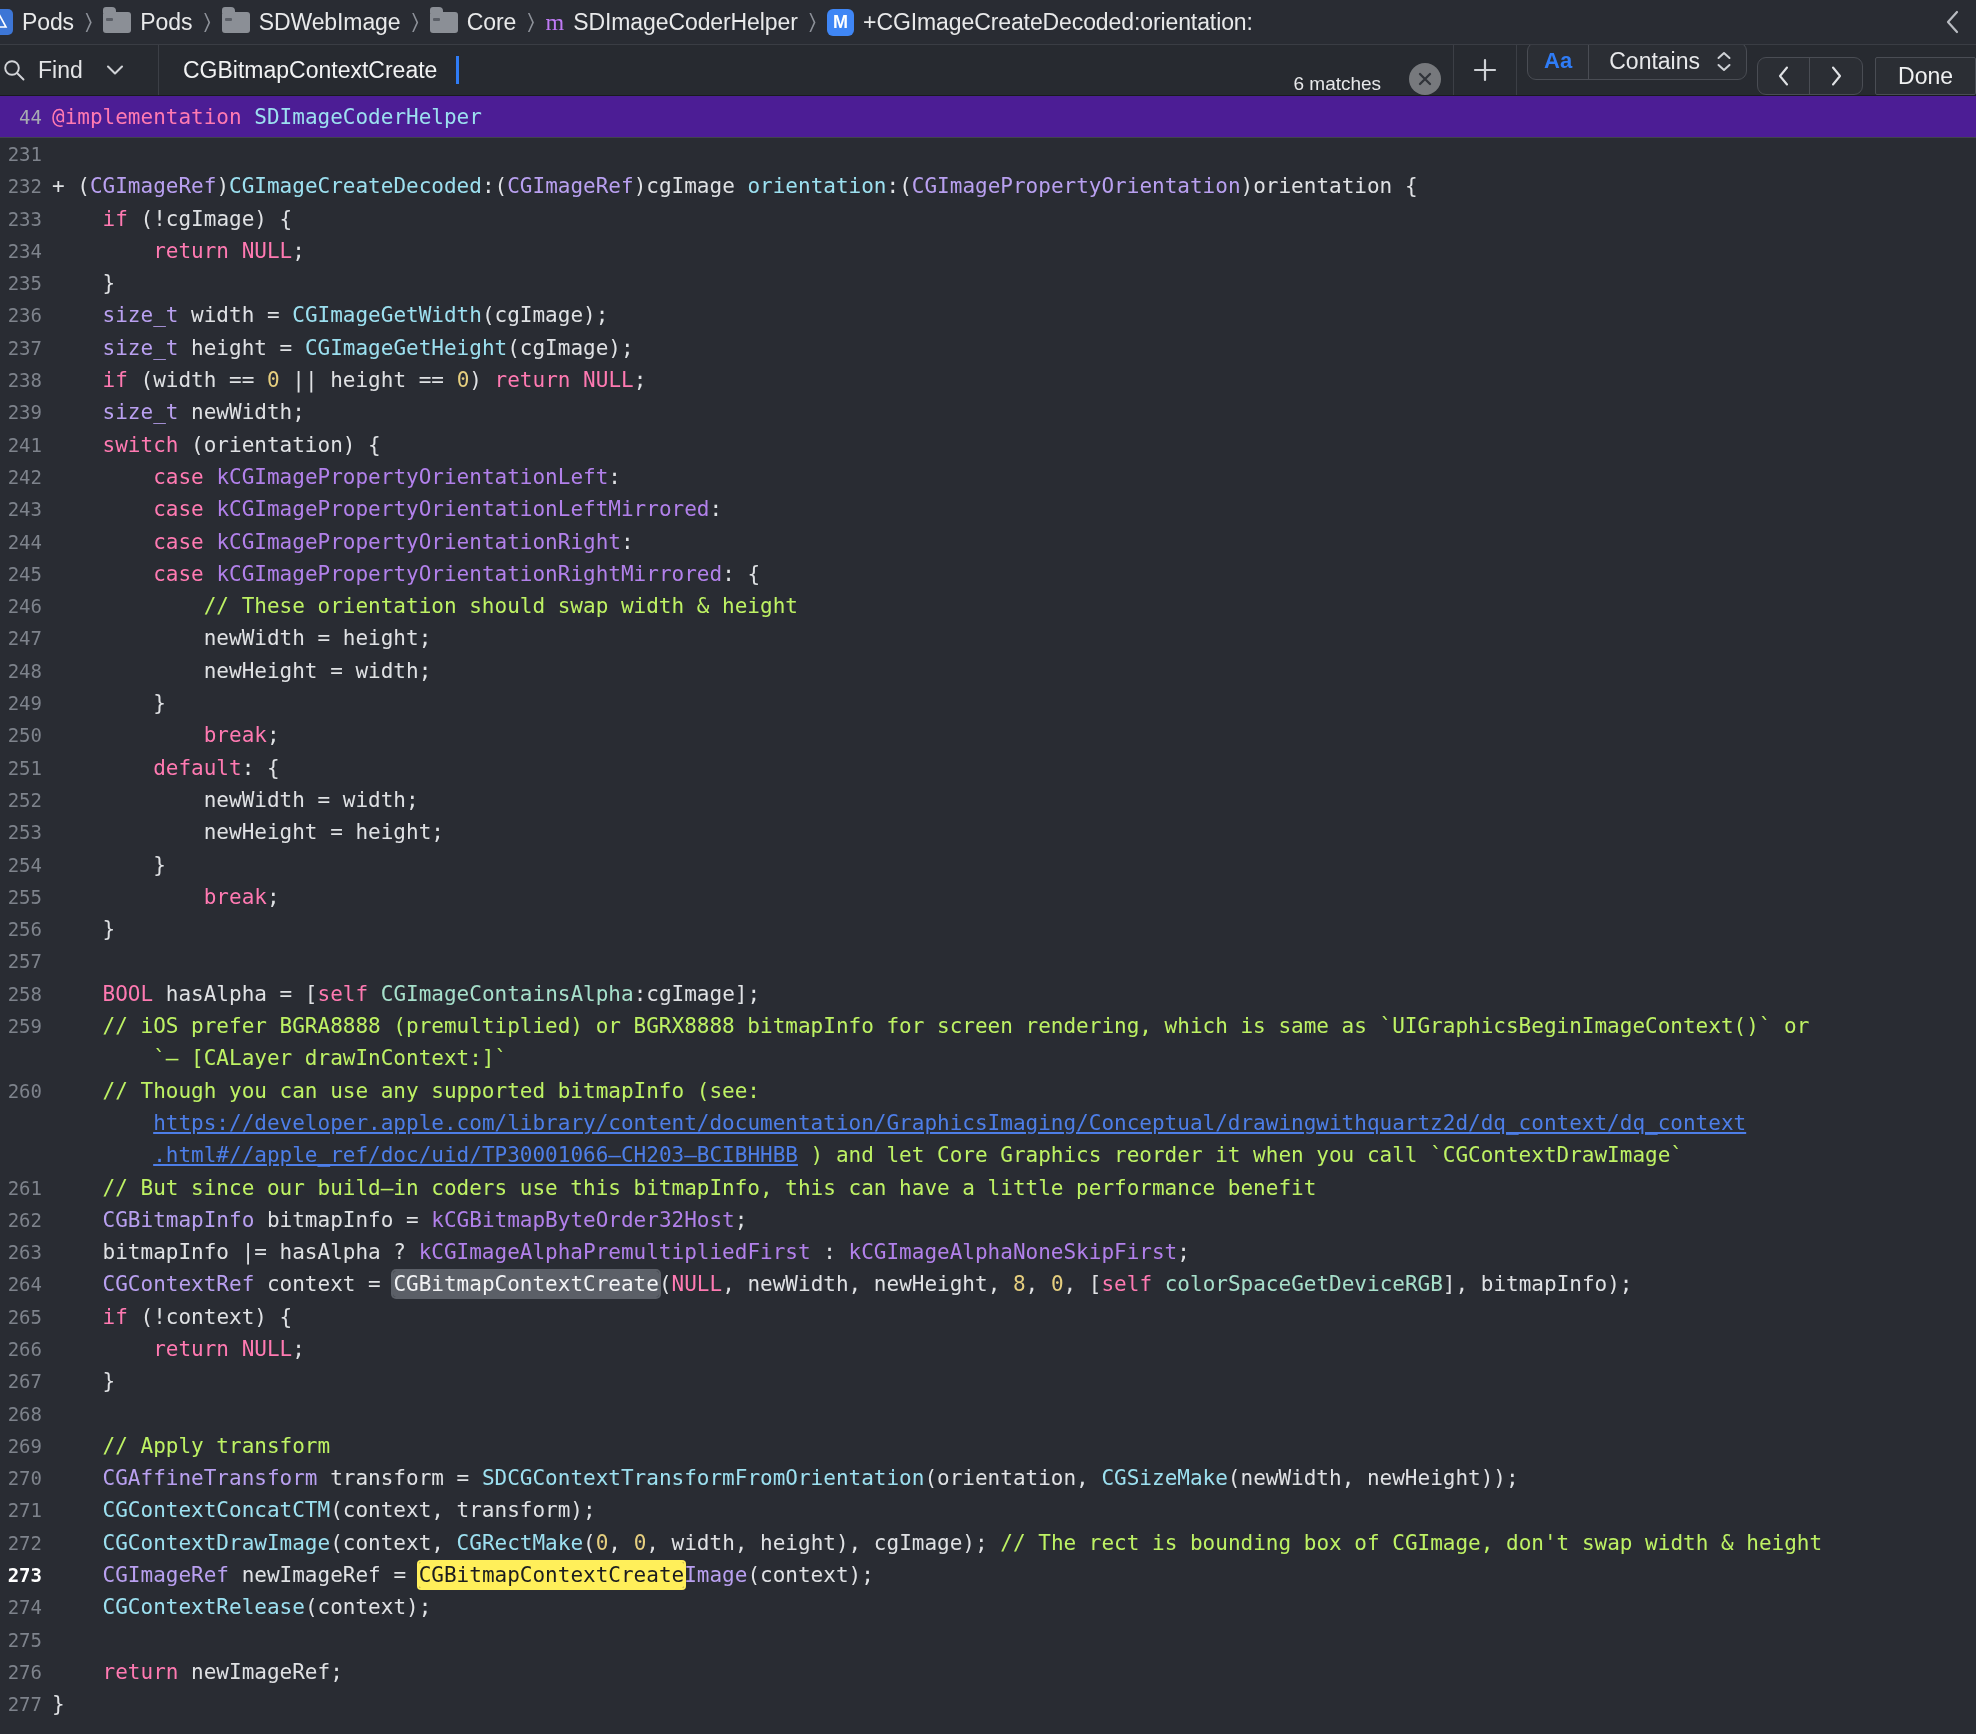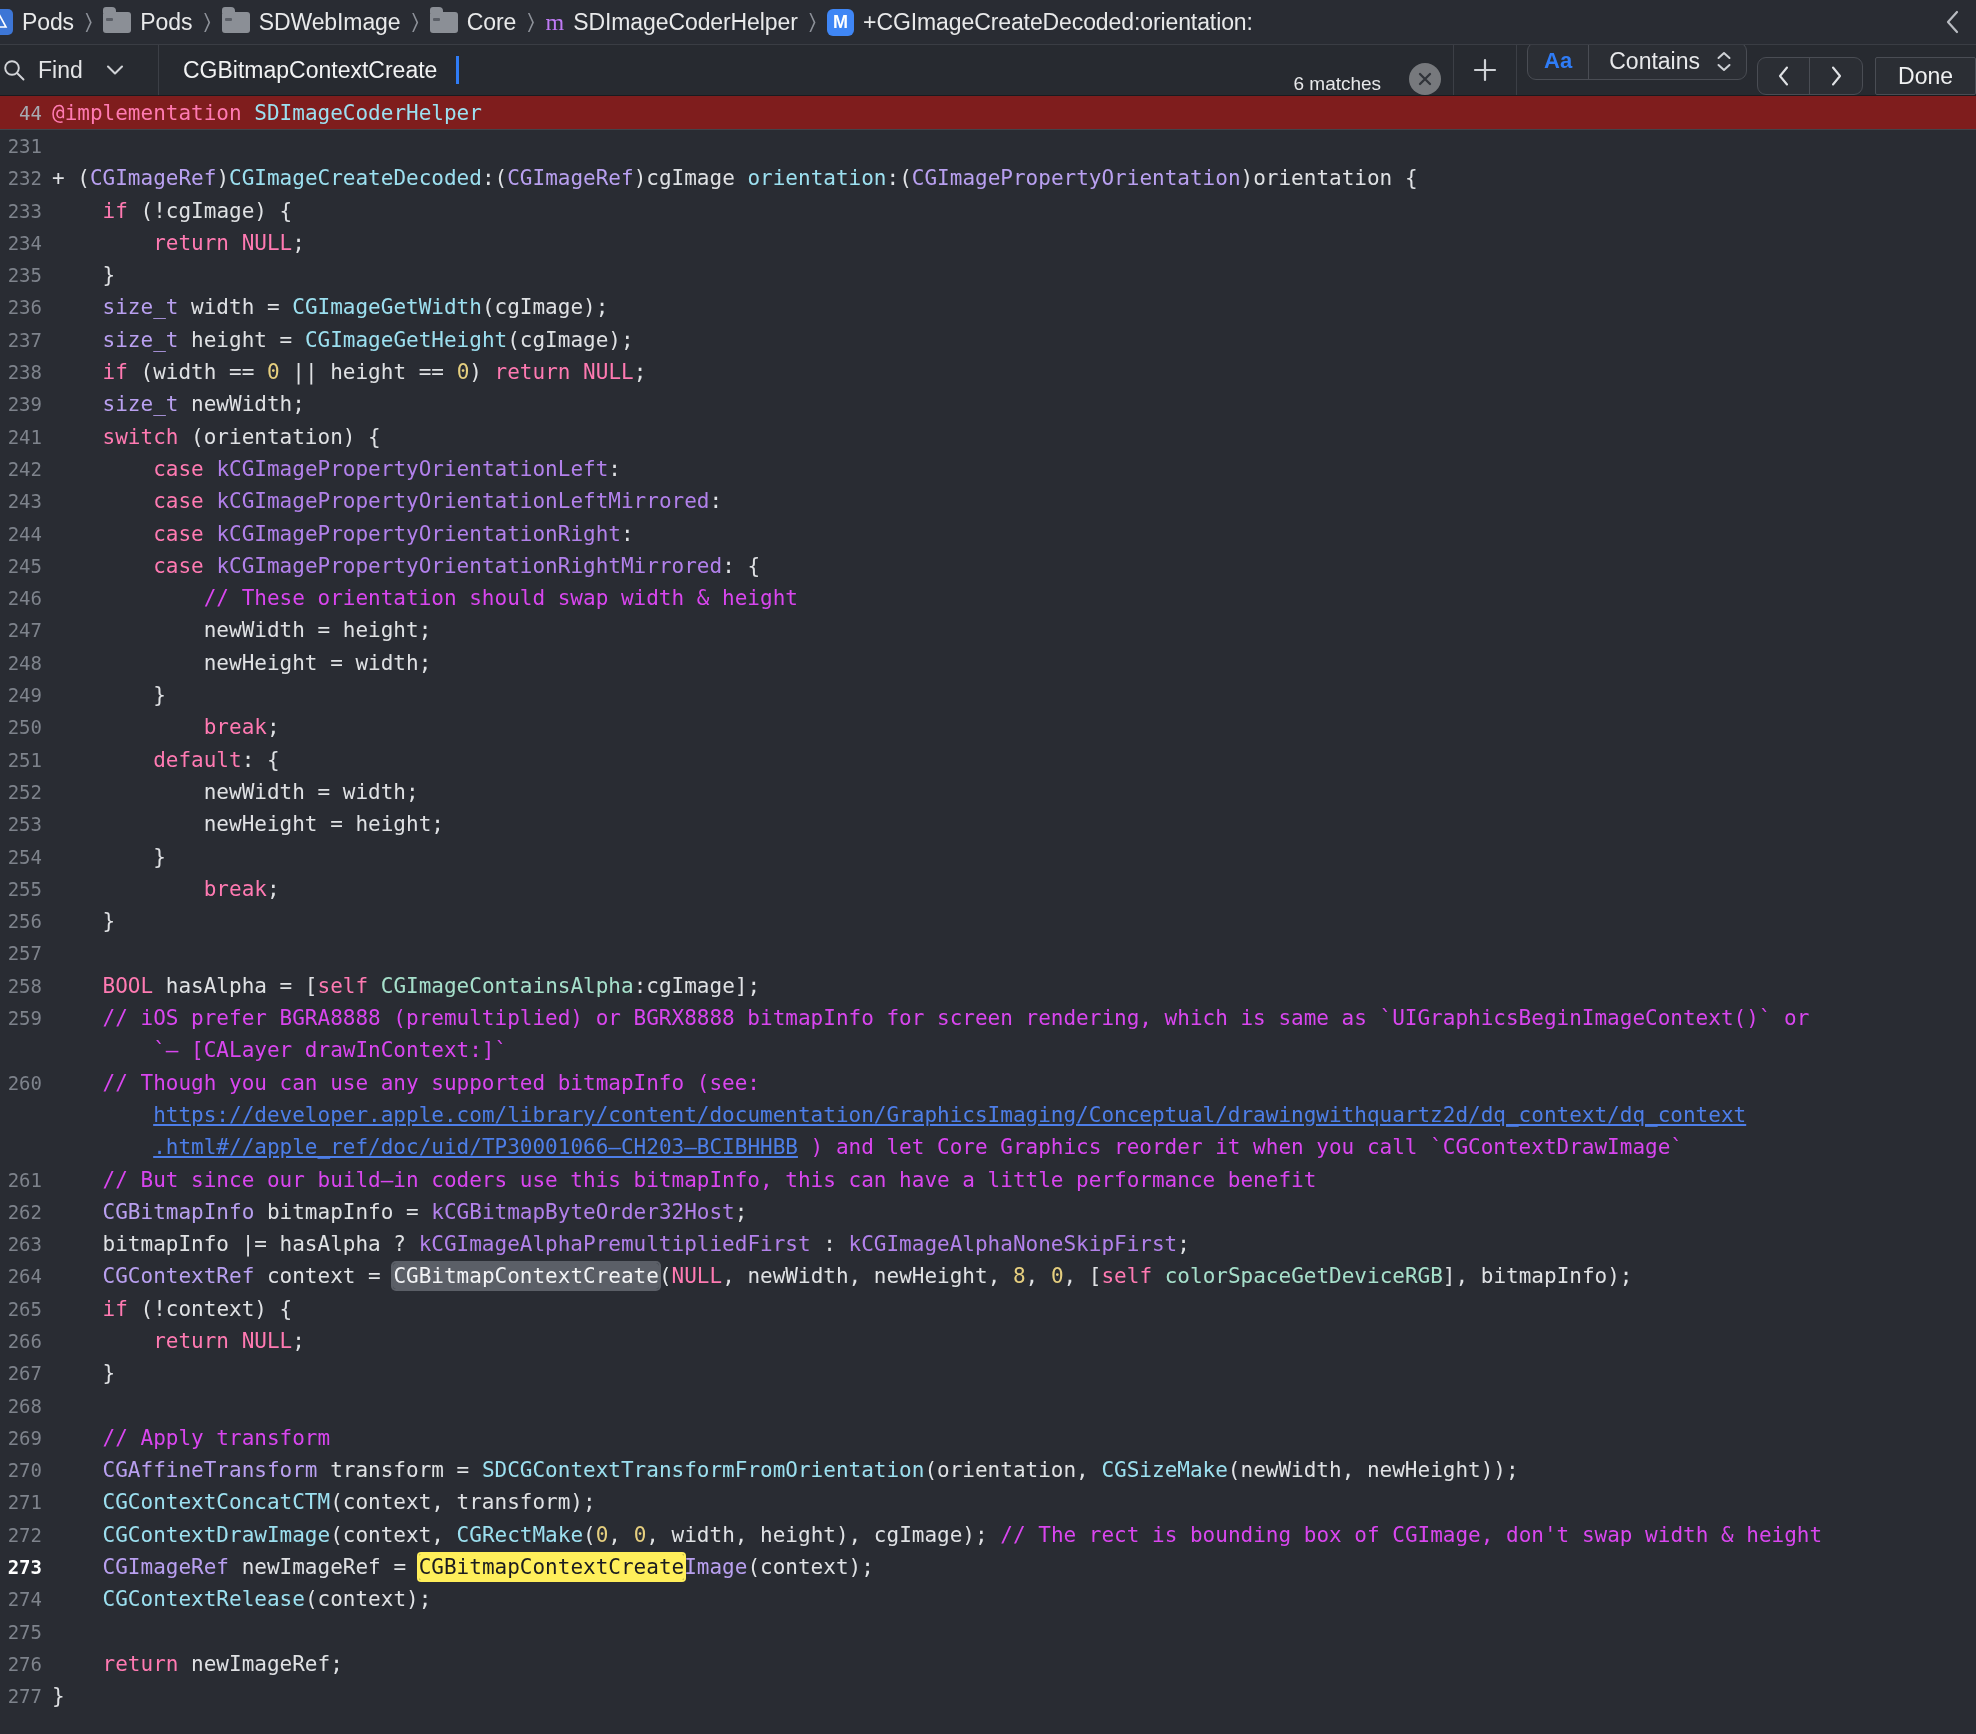--- a/index.html
+++ b/index.html
@@ -156,22 +156,22 @@
     background: #2b2e34;
     color: #f0f1f2; font-size: 23px;
     display: flex; align-items: center;
     padding: 0 22px; margin-left: 12px;
     flex: 0 0 auto;
     white-space: nowrap;
   }
 
   
   #sticky-header {
-    height: 34px;
-    background: #7f1d1d;
+    height: 42px;
+    background: #4c1d95;
     border-bottom: 1px solid #41444b;
     display: flex; align-items: center;
     font-family: "DejaVu Sans Mono", monospace;
     font-size: 21px;
   }
   #sticky-header .gut {
     width: 52px; text-align: right; padding-right: 10px;
     color: #a7abb2; font-size: 19px; flex: 0 0 auto;
   }
   #sticky-header .body { padding-left: 0px; white-space: pre; }
@@ -200,21 +200,21 @@
     letter-spacing: 0px;
   }
 
   
   .kw   { color: #ff7ab2; font-weight: normal; }
   .typ  { color: #b9a0f0; }
   .cls  { color: #9ce0f0; }
   .cnst { color: #b281eb; }
   .meth { color: #a6e0cb; }
   .num  { color: #e6cf7f; }
-  .cmt  { color: #d946ef; }
+  .cmt  { color: #bef264; }
   .pln  { color: #dfe1e4; }
   .lnk  { color: #4d7ee8; text-decoration: underline; }
   .m-other {
     background: #5b5f67; color: #f2f3f5;
     border-radius: 3px; padding: 1px 0;
     box-shadow: 0 0 0 2px #5b5f67;
   }
   .m-cur {
     background: #ffef5a; color: #1b1c1f;
     border-radius: 2px; padding: 1px 0;

